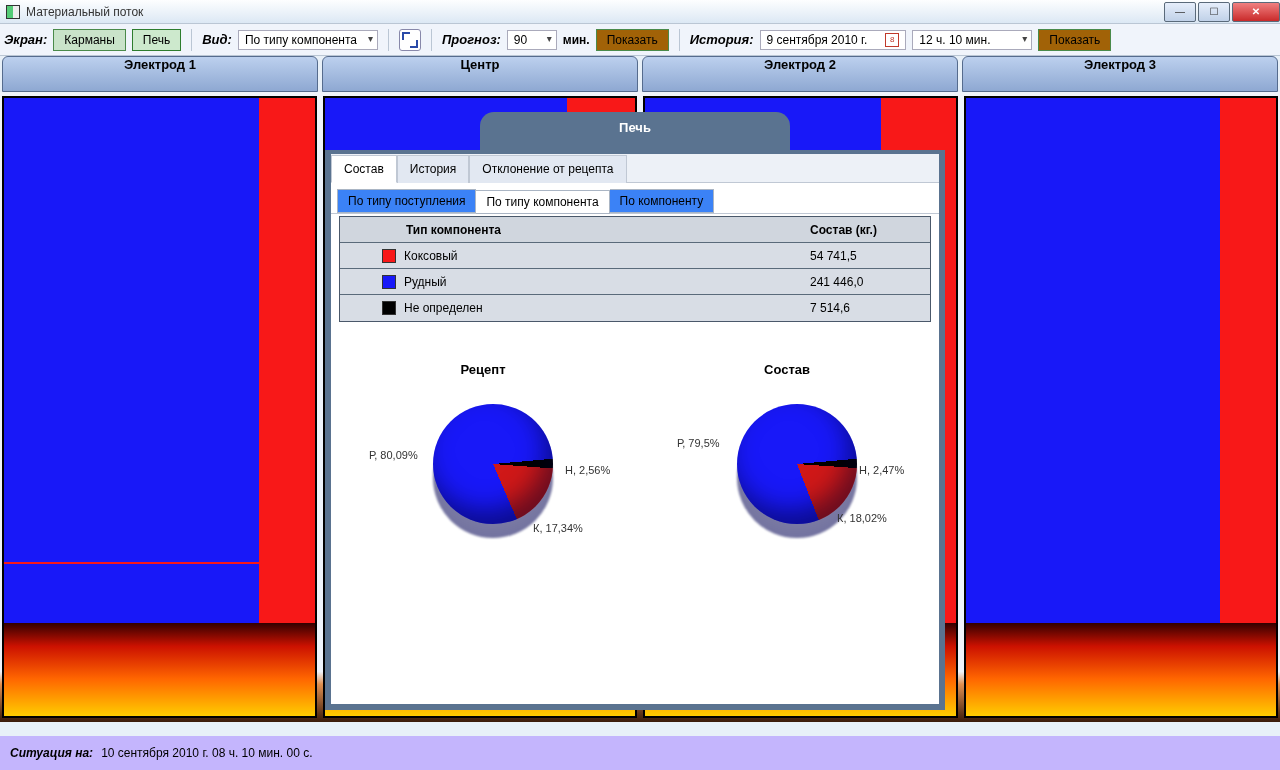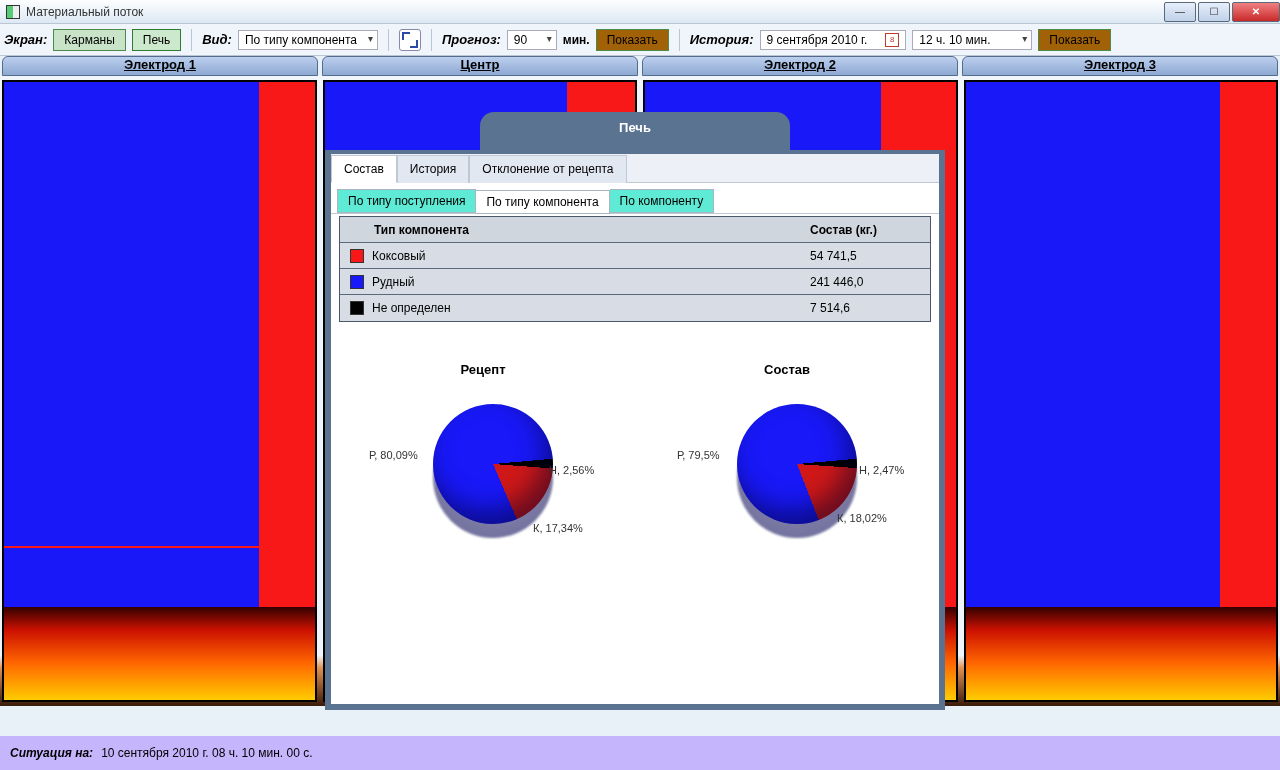--- a/index.html
+++ b/index.html
@@ -23,21 +23,21 @@
   .tb-select::after { content: "▾"; position: absolute; right: 4px; top: 2px; color: #444; font-size: 10px; }
   .tb-show { background: #a16207; border: 1px solid #4a8a4a; padding: 3px 10px; font-size: 12px; cursor:pointer;}
   .tb-date { background:#fff; border:1px solid #aab; padding:2px 6px; font-size:12px; display:flex; align-items:center; gap:18px;}
   .cal-icon { width:14px; height:14px; border:1px solid #c0392b; display:inline-flex; align-items:center; justify-content:center; font-size:8px; color:#c0392b;}
   .fullscreen-icon { width:22px; height:22px; border:1px solid #88a; border-radius:3px; position:relative; background:#fff;}
   .fullscreen-icon::before,.fullscreen-icon::after { content:""; position:absolute; width:6px; height:6px; border:2px solid #2a4aa8;}
   .fullscreen-icon::before { left:2px; top:2px; border-right:none; border-bottom:none;}
   .fullscreen-icon::after { right:2px; bottom:2px; border-left:none; border-top:none;}
 
   
-  .col-headers { display:flex; height: 20px; text-decoration: underline; }
+  .col-headers { display:flex; height: 36px; }
   .col-headers div { flex:1; text-align:center; font-weight:bold; font-size:13px; background: linear-gradient(to bottom,#bcd0ee,#8ea8d2); border:1px solid #556b8d; border-radius: 6px 6px 0 0; margin: 0 2px; }
 
   
   .panels-row { display:flex; height: 630px; padding: 4px 2px; gap:6px; background: linear-gradient(to bottom, #f0f4fb 0%, #f0f4fb 92%, #e09050 94%, #3a1a0a 100%); }
   .panel { flex:1; border:2px solid #000; background:#000; position:relative; overflow:hidden; }
   .panel .blue-fill { position:absolute; background:#1818f8; }
   .panel .red-fill { position:absolute; background:#f81818; }
   .p1 .blue-fill { left:0; top:0; bottom:15%; width:82%; }
   .p1 .red-fill { right:0; top:0; bottom:15%; width:18%; }
   .p1 .hline { position:absolute; left:0; width:82%; height:2px; background:#f81818; top:75%; }
@@ -50,26 +50,26 @@
   .flame { position:absolute; left:0; right:0; bottom:0; height:15%; background: linear-gradient(to top, #ffcc00 0%, #ff6600 40%, #cc1100 75%, #330000 100%); }
 
   
   .modal-wrap { position:absolute; left: 325px; top: 112px; width: 620px; height: 600px; }
   .modal-tab-cap { height: 38px; width: 310px; margin: 0 auto; background: #5a7390; border-radius: 14px 14px 0 0; color:#fff; font-weight:bold; text-align:center; padding-top:8px; font-size:13px;}
   .modal-body { background:#fff; border: 6px solid #5a7390; border-top-width:4px; height: 560px; padding: 0; position:relative;}
   .tabstrip { display:flex; border-bottom:1px solid #c0c8d4; background:#edf1f7; }
   .tabstrip .tab { padding: 6px 12px; border:1px solid #c0c8d4; border-bottom:none; background:#e2e8f2; margin-right:0; cursor:pointer; position:relative; top:1px;}
   .tabstrip .tab.active { background:#fff; border-bottom:1px solid #fff;}
   .subtabstrip { display:flex; padding:6px 6px 0 6px; border-bottom:1px solid #c0c8d4;}
-  .subtabstrip .stab { padding:4px 10px; border:1px solid #aab5c4; background:#5eead4; cursor:pointer; font-size:12px;}
+  .subtabstrip .stab { padding:4px 10px; border:1px solid #aab5c4; background:#3b82f6; cursor:pointer; font-size:12px;}
   .subtabstrip .stab + .stab { border-left:none;}
   .subtabstrip .stab.active { background:#fff; position:relative; top:1px;}
 
   .comp-table { margin: 2px 8px; border:1px solid #4a586a; }
-  .comp-table .thead, .comp-table .trow { display:flex; align-items:center; height:26px; border-bottom:1px solid #5a6a7a; background:#d8dde5; font-size:12px;}
+  .comp-table .thead, .comp-table .trow { display:flex; align-items:center; height:26px; border-bottom:1px solid #5a6a7a; background:#d8dde5; font-size:12px;padding-left:32px;}
   .comp-table .thead { font-weight:bold; background:#d0d6de;}
   .comp-table .trow:last-child { border-bottom:none; }
   .comp-table .swatch { width:14px; height:14px; margin: 0 8px 0 10px; border:1px solid #333;}
   .comp-table .name { flex:1; }
   .comp-table .val { width:120px; text-align:left; padding-right:20px; }
   .comp-table .thead .name { padding-left: 34px;}
   .comp-table .thead .val { text-align:left;}
 
   .charts-row { display:flex; justify-content:space-around; margin-top: 40px; }
   .chart-box { text-align:center; }
@@ -187,30 +187,30 @@
       </div>
     </div>
 
     <div class="charts-row">
       <div class="chart-box">
         <h4>Рецепт</h4>
         <div class="pie-wrap">
           <div class="pie-shadow"></div>
           <div class="pie-3d" style="background: conic-gradient(from 85deg, #000 0% 2.56%, #d01818 2.56% 19.9%, #1818f8 19.9% 100%); box-shadow: inset -8px -14px 24px rgba(0,0,40,.5);"></div>
           <div class="pie-lbl" style="left:-4px; top:55px">Р, 80,09%</div>
-          <div class="pie-lbl" style="left:176px; top:70px">Н, 2,56%</div>
+          <div class="pie-lbl" style="left:192px; top:70px">Н, 2,56%</div>
           <div class="pie-lbl" style="left:160px; top:128px">К, 17,34%</div>
         </div>
       </div>
       <div class="chart-box">
         <h4>Состав</h4>
         <div class="pie-wrap">
           <div class="pie-shadow"></div>
           <div class="pie-3d" style="background: conic-gradient(from 85deg, #000 0% 2.47%, #d01818 2.47% 20.49%, #1818f8 20.49% 100%); box-shadow: inset -8px -14px 24px rgba(0,0,40,.5);"></div>
-          <div class="pie-lbl" style="left:0px; top:55px">Р, 79,5%</div>
+          <div class="pie-lbl" style="left:0px; top:43px">Р, 79,5%</div>
           <div class="pie-lbl" style="left:182px; top:70px">Н, 2,47%</div>
           <div class="pie-lbl" style="left:160px; top:118px">К, 18,02%</div>
         </div>
       </div>
     </div>
 
   </div>
 </div>
 
 <div class="statusbar">

